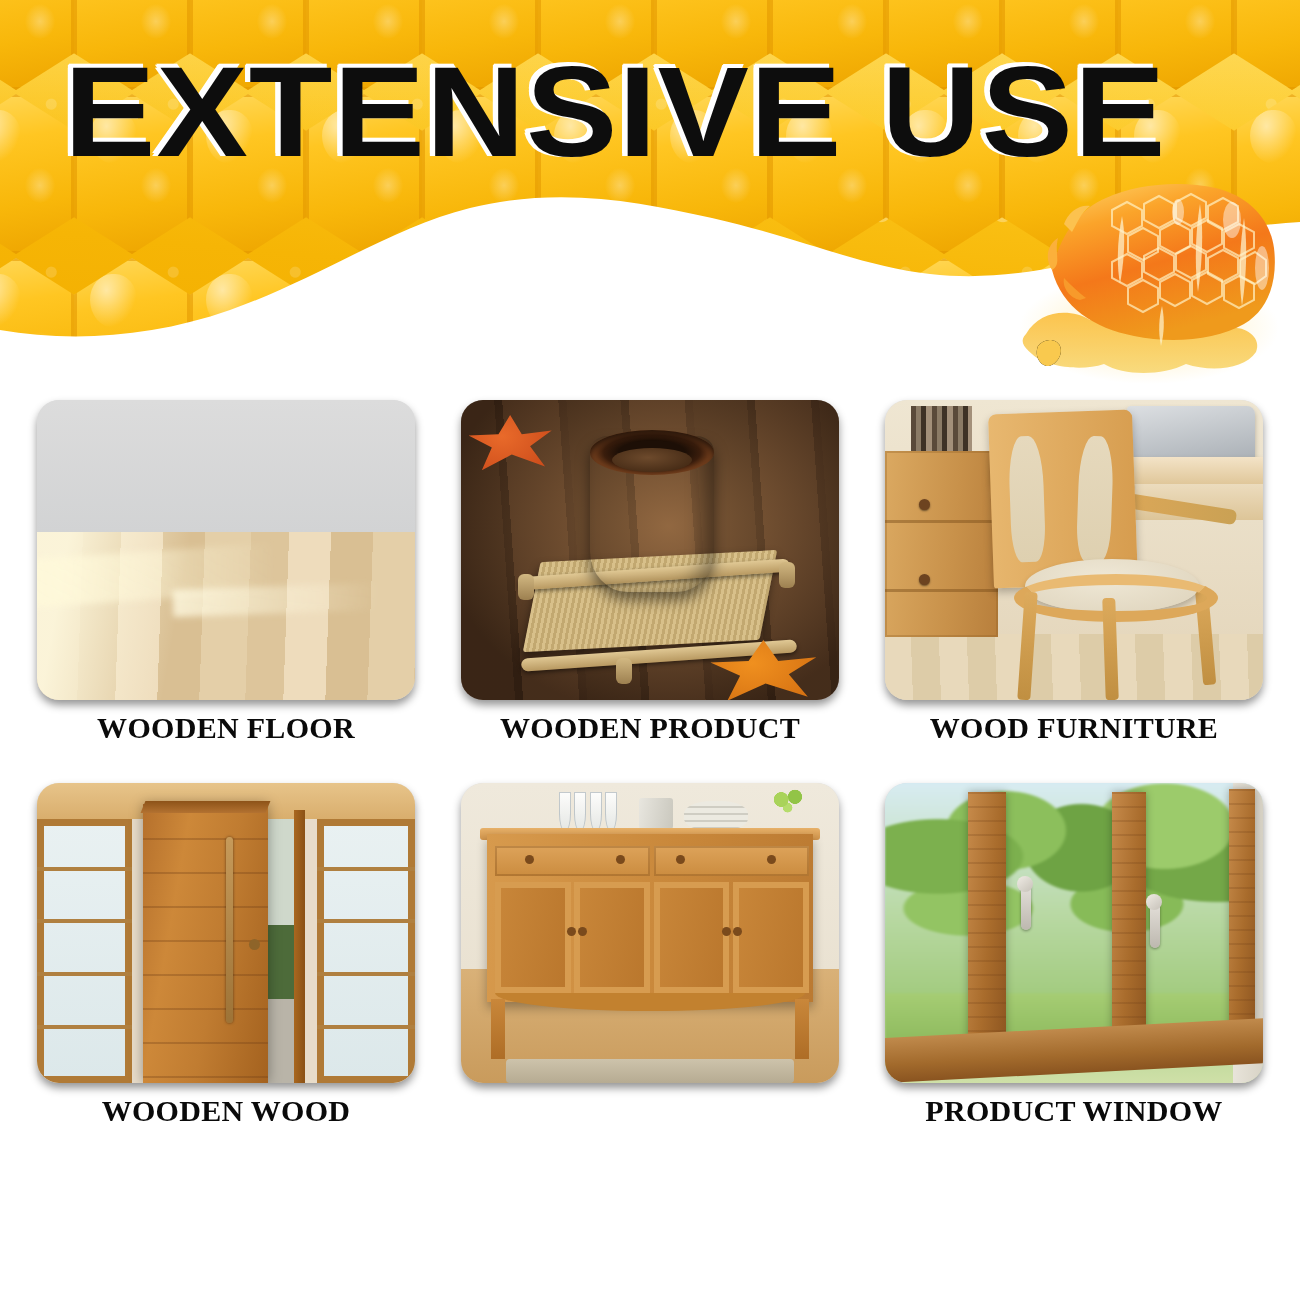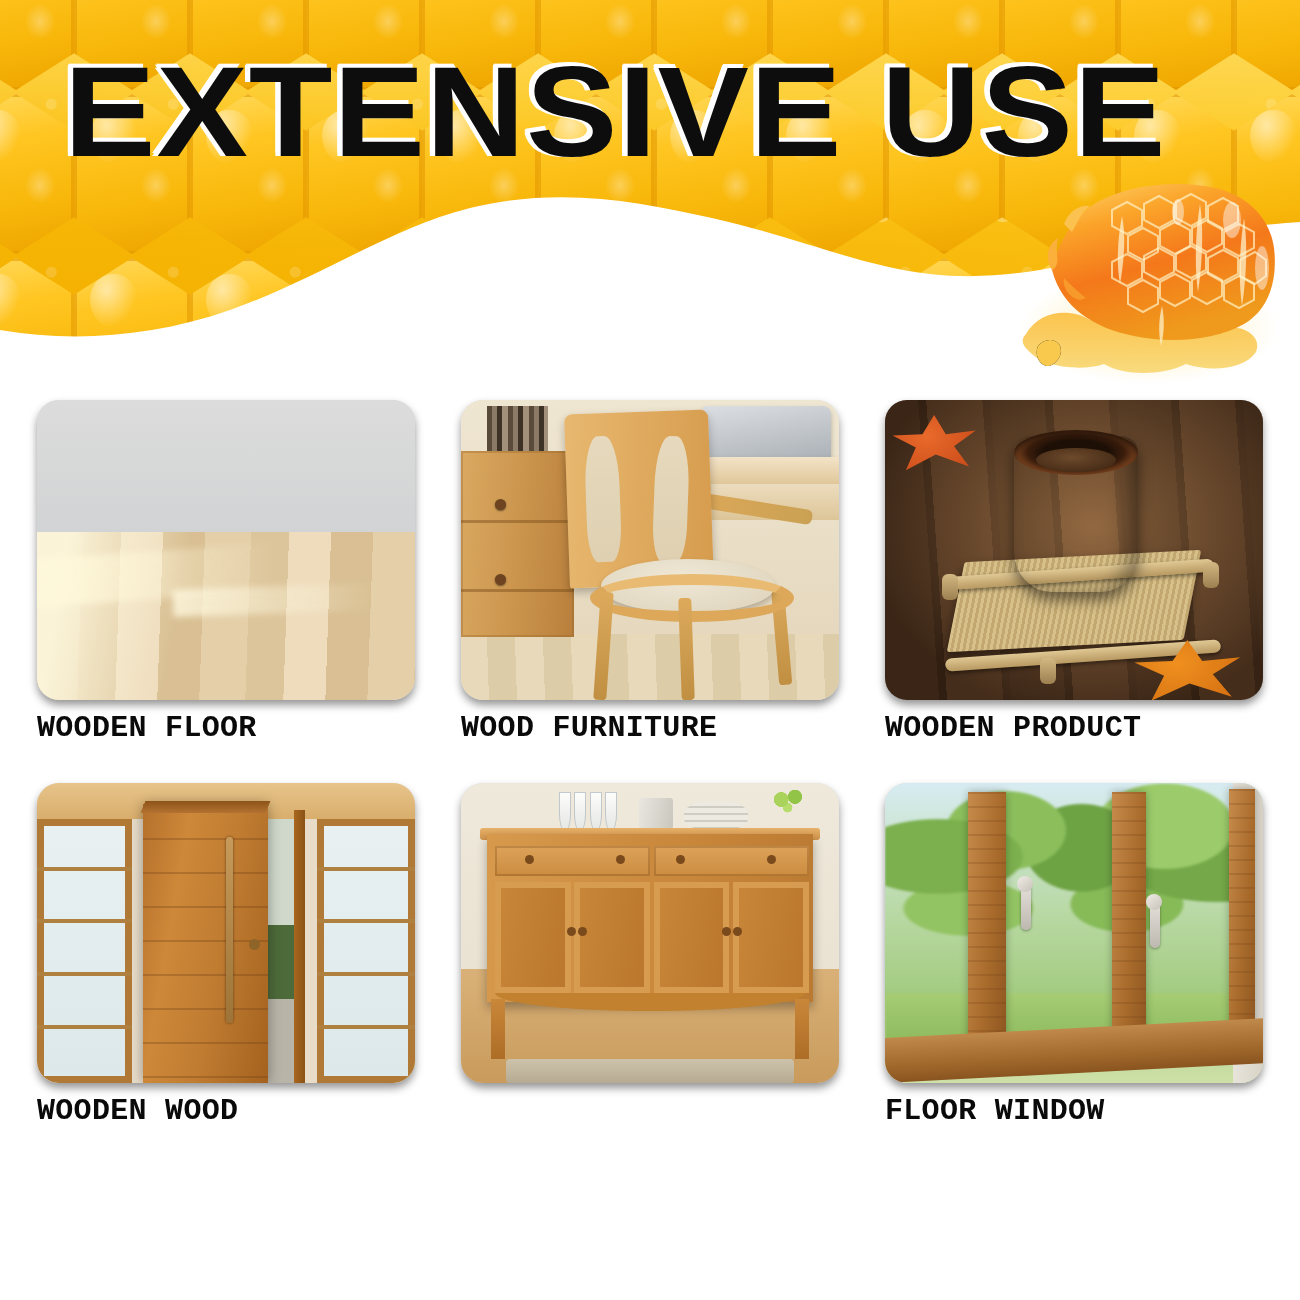--- a/index.html
+++ b/index.html
@@ -100,25 +100,26 @@
     border-radius:22px;
     overflow:hidden;
     position:relative;
     box-shadow:0 5px 9px rgba(0,0,0,.42);
     background:#ddd;
   }
   .card .scene { position:absolute; inset:0; }
 
   .caption {
     margin-top:11px;
+    text-align:center;
     font-size:30px;
     font-weight:bold;
     letter-spacing:.3px;
     color:#0a0a0a;
-    font-family:Liberation Mono, monospace;
+    font-family:Liberation Serif, serif;
   }
 
   
   .s-floor .wall {
     position:absolute; left:0; top:0; width:100%; height:44%;
     background:linear-gradient(180deg,#dcdcdc,#d2d3d4);
   }
   .s-floor .floor {
     position:absolute; left:0; top:44%; width:100%; height:56%;
     background:
@@ -617,20 +618,40 @@
     <div class="cell">
       <div class="card">
         <div class="scene s-floor">
           <div class="wall"></div>
           <div class="floor"></div>
           <div class="glow"></div>
           <div class="glow2"></div>
         </div>
       </div>
       <div class="caption">WOODEN FLOOR</div>
+    </div>
+
+    <div class="cell">
+      <div class="card">
+        <div class="scene s-product">
+          <div class="tbl-sheen"></div>
+          <div class="leaf l1"></div>
+          <div class="tray"></div>
+          <div class="rail r1"></div>
+          <div class="rail r2"></div>
+          <div class="foot f1"></div>
+          <div class="foot f2"></div>
+          <div class="foot f3"></div>
+          <div class="cup"></div>
+          <div class="cup-rim"></div>
+          <div class="cup-liquid"></div>
+          <div class="leaf l2"></div>
+        </div>
+      </div>
+      <div class="caption">WOODEN PRODUCT</div>
     </div>
 
     <div class="cell">
       <div class="card">
         <div class="scene s-furniture">
           <div class="floor-b"></div>
           <div class="books"></div>
           <div class="dresser"></div>
           <div class="dr-line a"></div>
           <div class="dr-line b"></div>
@@ -646,40 +667,20 @@
           <div class="chair-back"></div>
           <div class="chair-cut"></div>
           <div class="chair-cut2"></div>
           <div class="seat"></div>
           <div class="seat-frame"></div>
           <div class="leg g1"></div>
           <div class="leg g2"></div>
         </div>
       </div>
       <div class="caption">WOOD FURNITURE</div>
-    </div>
-
-    <div class="cell">
-      <div class="card">
-        <div class="scene s-product">
-          <div class="tbl-sheen"></div>
-          <div class="leaf l1"></div>
-          <div class="tray"></div>
-          <div class="rail r1"></div>
-          <div class="rail r2"></div>
-          <div class="foot f1"></div>
-          <div class="foot f2"></div>
-          <div class="foot f3"></div>
-          <div class="cup"></div>
-          <div class="cup-rim"></div>
-          <div class="cup-liquid"></div>
-          <div class="leaf l2"></div>
-        </div>
-      </div>
-      <div class="caption">WOODEN PRODUCT</div>
     </div>
   </div>
 
   <div class="row">
 
     <div class="cell">
       <div class="card">
         <div class="scene s-door">
           <div class="ceiling"></div>
           <div class="sidelight left">
@@ -748,16 +749,16 @@
           <div class="mullion m1"></div>
           <div class="mullion m2"></div>
           <div class="mullion m3"></div>
           <div class="handle h1"></div>
           <div class="handle-knob hk1"></div>
           <div class="handle h2"></div>
           <div class="handle-knob hk2"></div>
           <div class="sill"></div>
         </div>
       </div>
-      <div class="caption">FLOOR WINDOW</div>
+      <div class="caption">PRODUCT WINDOW</div>
     </div>
   </div>
 </div>
 
 </body></html>

